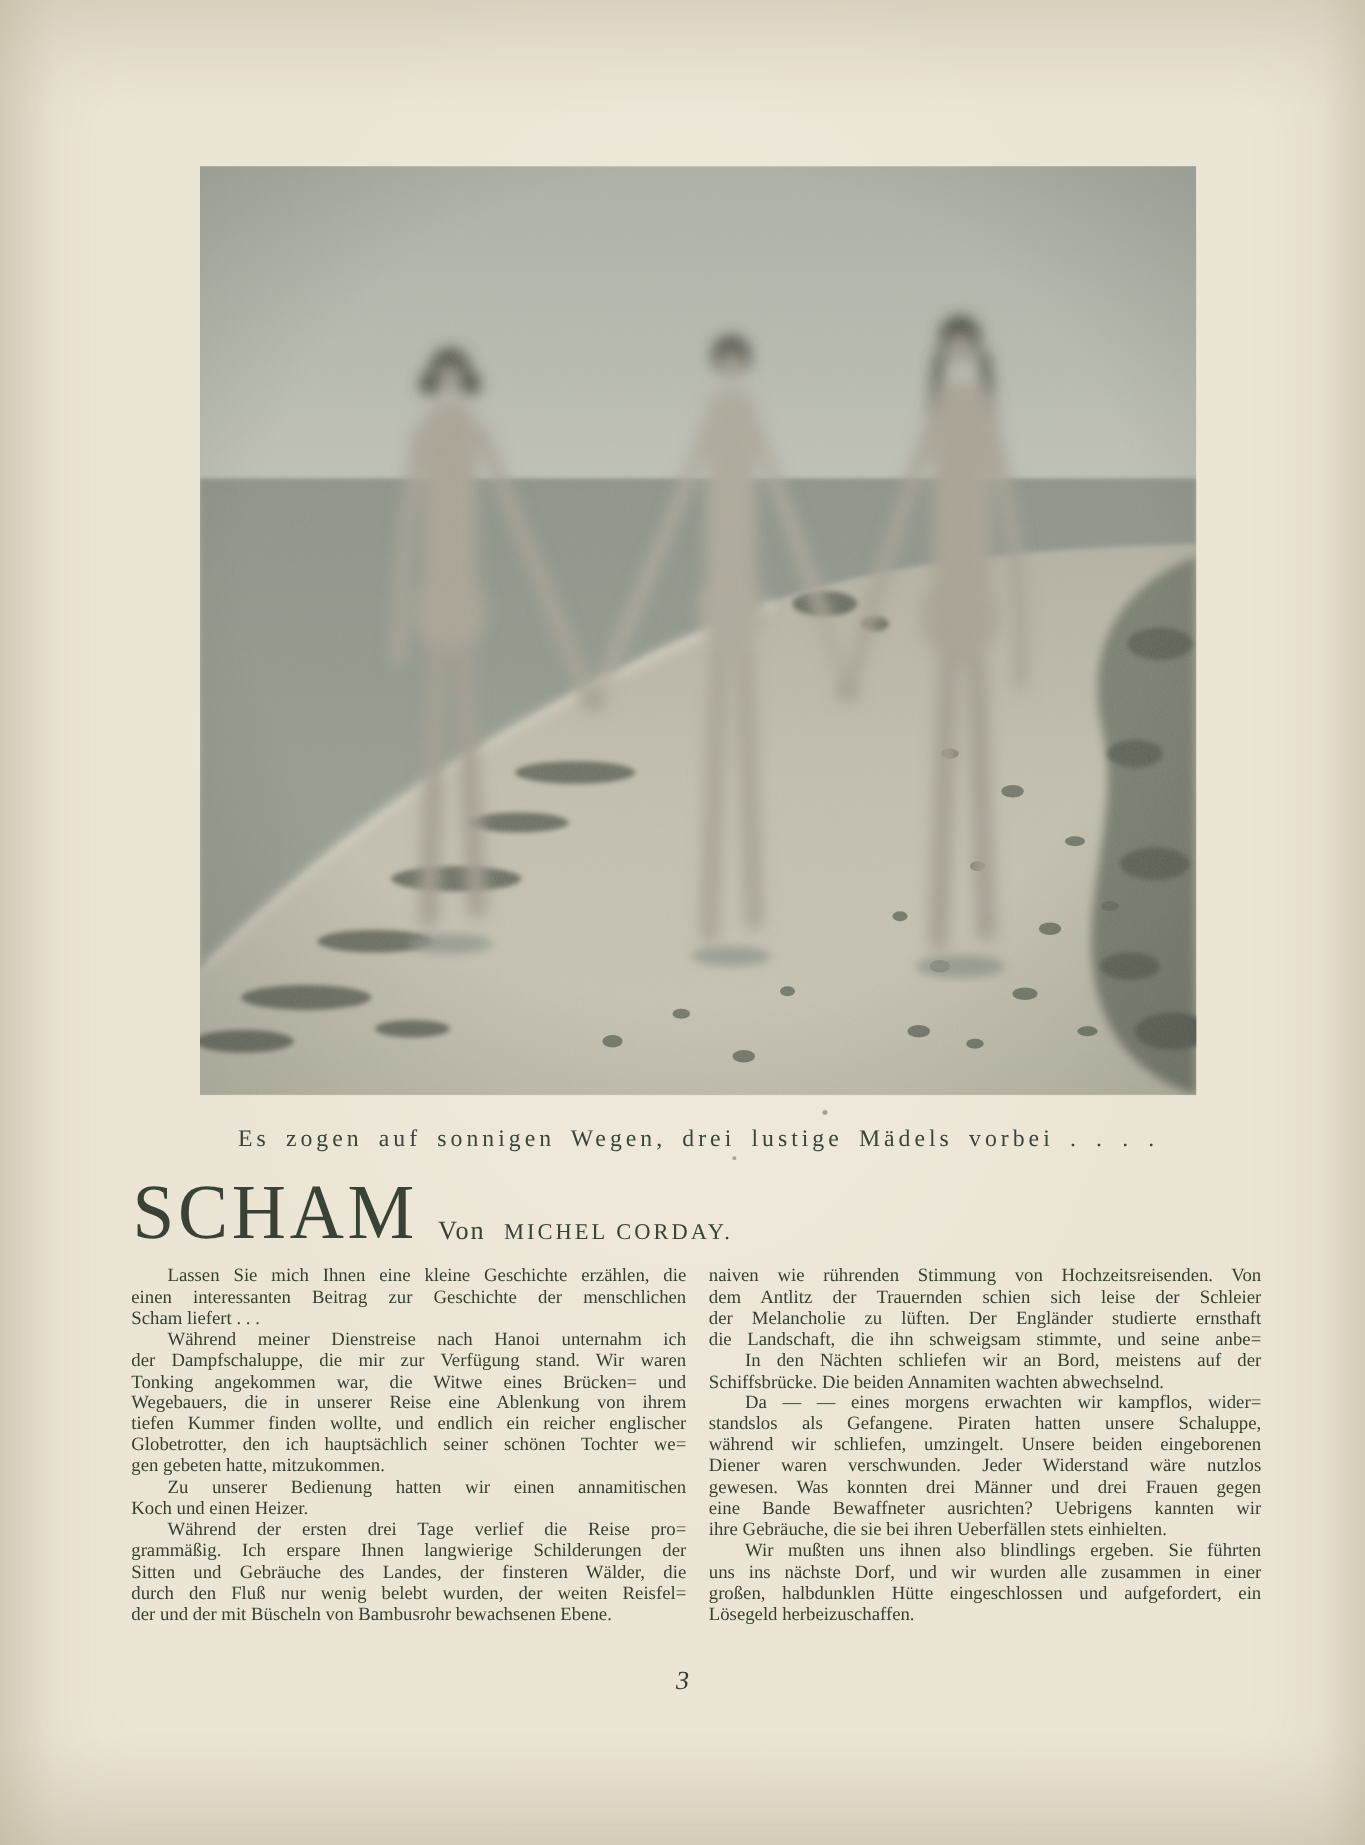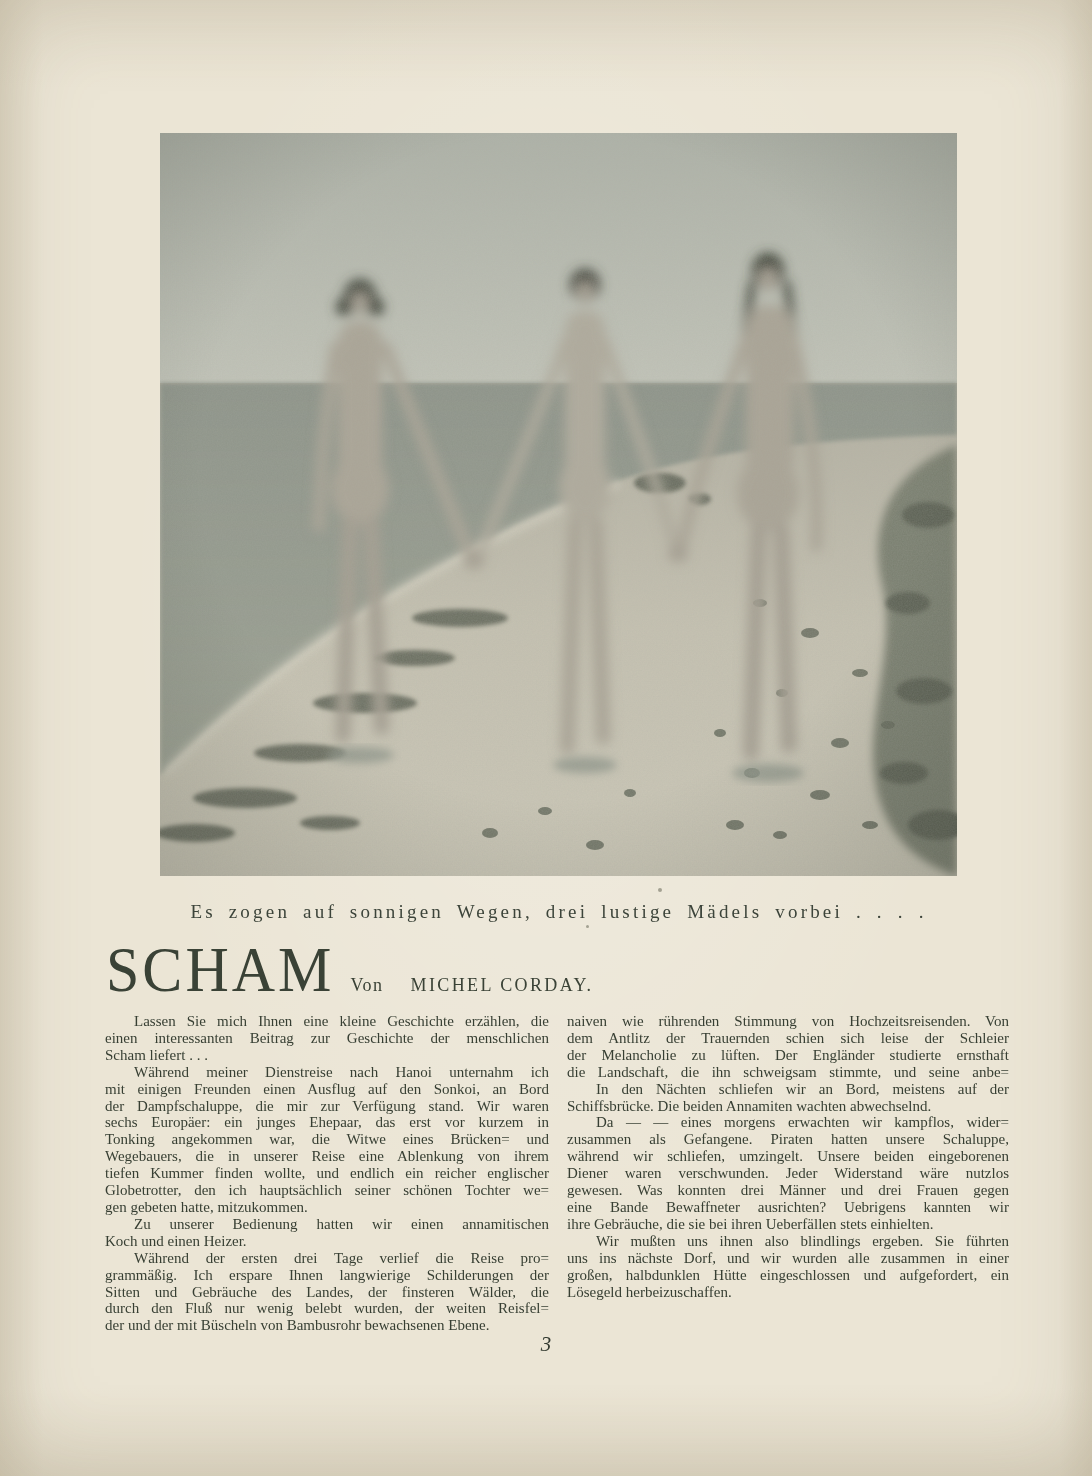--- a/index.html
+++ b/index.html
@@ -49,21 +49,21 @@
     color:#3a4236;
     transform:scaleY(1.04);
     transform-origin:left bottom;
   }
   .byline{
     font-size:18px;
     letter-spacing:2.4px;
     color:#3a4236;
     white-space:nowrap;
   }
-  .byline .von{font-size:18px;letter-spacing:1.5px;margin-right:20px;}
+  .byline .von{font-size:21px;letter-spacing:1.5px;margin-right:8px;}
   
   .column{
     position:absolute;top:1013px;
     font-size:15px;
     line-height:16.9px;
     color:var(--ink,#373f33);
   }
   .column.left{left:105px;width:444px;}
   .column.right{left:567px;width:442px;}
   .para{margin:0;}
@@ -242,23 +242,21 @@
 
   <main>
     <div class="column left">
         <div class="para">
           <div class="line first">Lassen Sie mich Ihnen eine kleine Geschichte erzählen, die</div>
           <div class="line">einen interessanten Beitrag zur Geschichte der menschlichen</div>
           <div class="line last">Scham liefert . . .</div>
         </div>
         <div class="para">
           <div class="line first">Während meiner Dienstreise nach Hanoi unternahm ich</div>
-          <div class="line">mit einigen Freunden einen Ausflug auf den Sonkoi, an Bord</div>
           <div class="line">der Dampfschaluppe, die mir zur Verfügung stand. Wir waren</div>
-          <div class="line">sechs Europäer: ein junges Ehepaar, das erst vor kurzem in</div>
           <div class="line">Tonking angekommen war, die Witwe eines Brücken= und</div>
           <div class="line">Wegebauers, die in unserer Reise eine Ablenkung von ihrem</div>
           <div class="line">tiefen Kummer finden wollte, und endlich ein reicher englischer</div>
           <div class="line">Globetrotter, den ich hauptsächlich seiner schönen Tochter we=</div>
           <div class="line last">gen gebeten hatte, mitzukommen.</div>
         </div>
         <div class="para">
           <div class="line first">Zu unserer Bedienung hatten wir einen annamitischen</div>
           <div class="line last">Koch und einen Heizer.</div>
         </div>
@@ -276,21 +274,21 @@
           <div class="line">dem Antlitz der Trauernden schien sich leise der Schleier</div>
           <div class="line">der Melancholie zu lüften. Der Engländer studierte ernsthaft</div>
           <div class="line">die Landschaft, die ihn schweigsam stimmte, und seine anbe=</div>
         </div>
         <div class="para">
           <div class="line first">In den Nächten schliefen wir an Bord, meistens auf der</div>
           <div class="line last">Schiffsbrücke. Die beiden Annamiten wachten abwechselnd.</div>
         </div>
         <div class="para">
           <div class="line first">Da — — eines morgens erwachten wir kampflos, wider=</div>
-          <div class="line">zusammen als Gefangene. Piraten hatten unsere Schaluppe,</div>
+          <div class="line">standslos als Gefangene. Piraten hatten unsere Schaluppe,</div>
           <div class="line">während wir schliefen, umzingelt. Unsere beiden eingeborenen</div>
           <div class="line">Diener waren verschwunden. Jeder Widerstand wäre nutzlos</div>
           <div class="line">gewesen. Was konnten drei Männer und drei Frauen gegen</div>
           <div class="line">eine Bande Bewaffneter ausrichten? Uebrigens kannten wir</div>
           <div class="line last">ihre Gebräuche, die sie bei ihren Ueberfällen stets einhielten.</div>
         </div>
         <div class="para">
           <div class="line first">Wir mußten uns ihnen also blindlings ergeben. Sie führten</div>
           <div class="line">uns ins nächste Dorf, und wir wurden alle zusammen in einer</div>
           <div class="line">großen, halbdunklen Hütte eingeschlossen und aufgefordert, ein</div>

